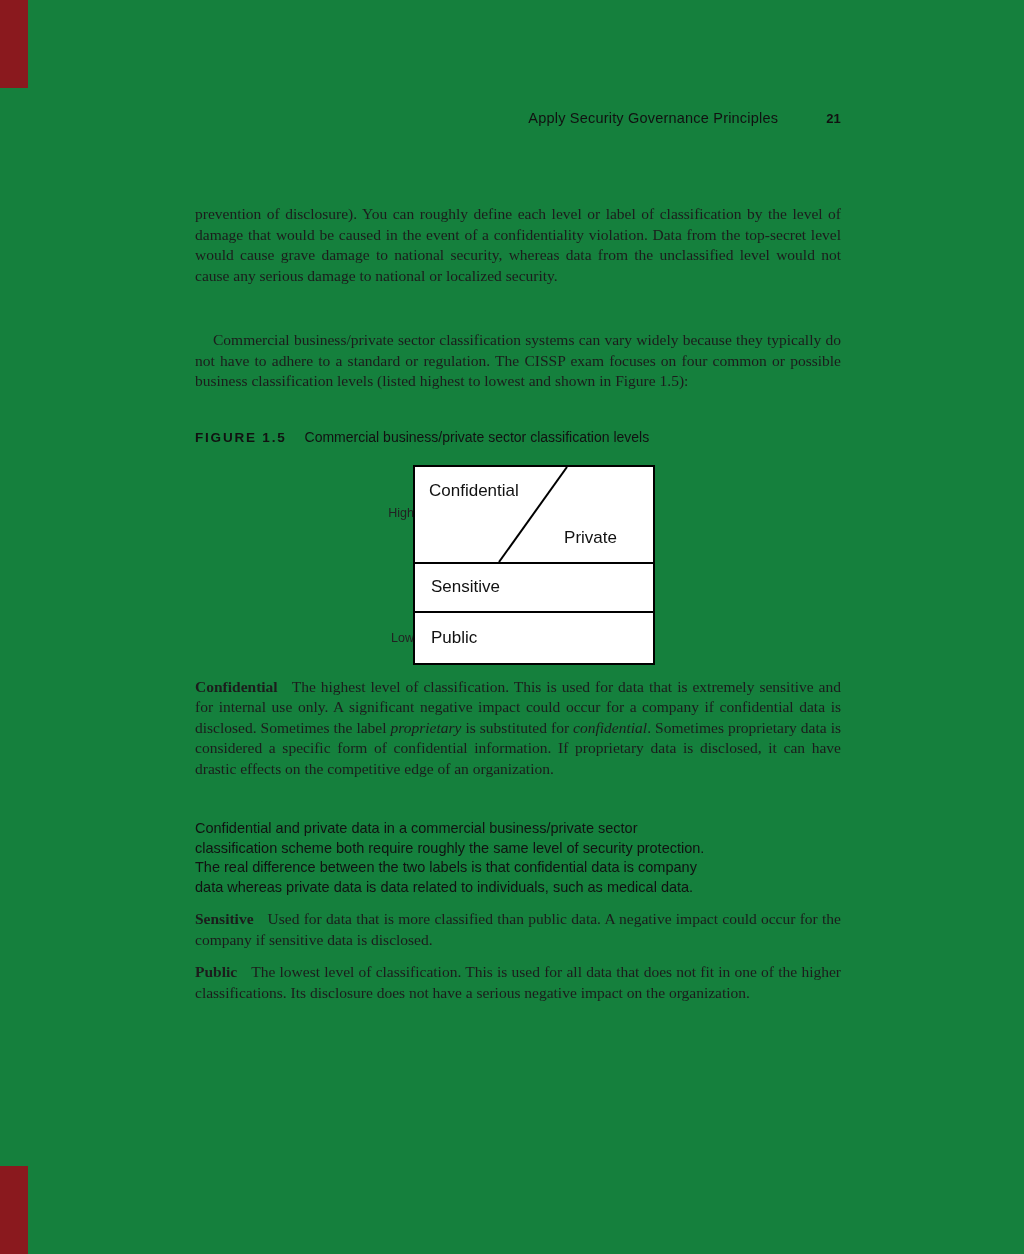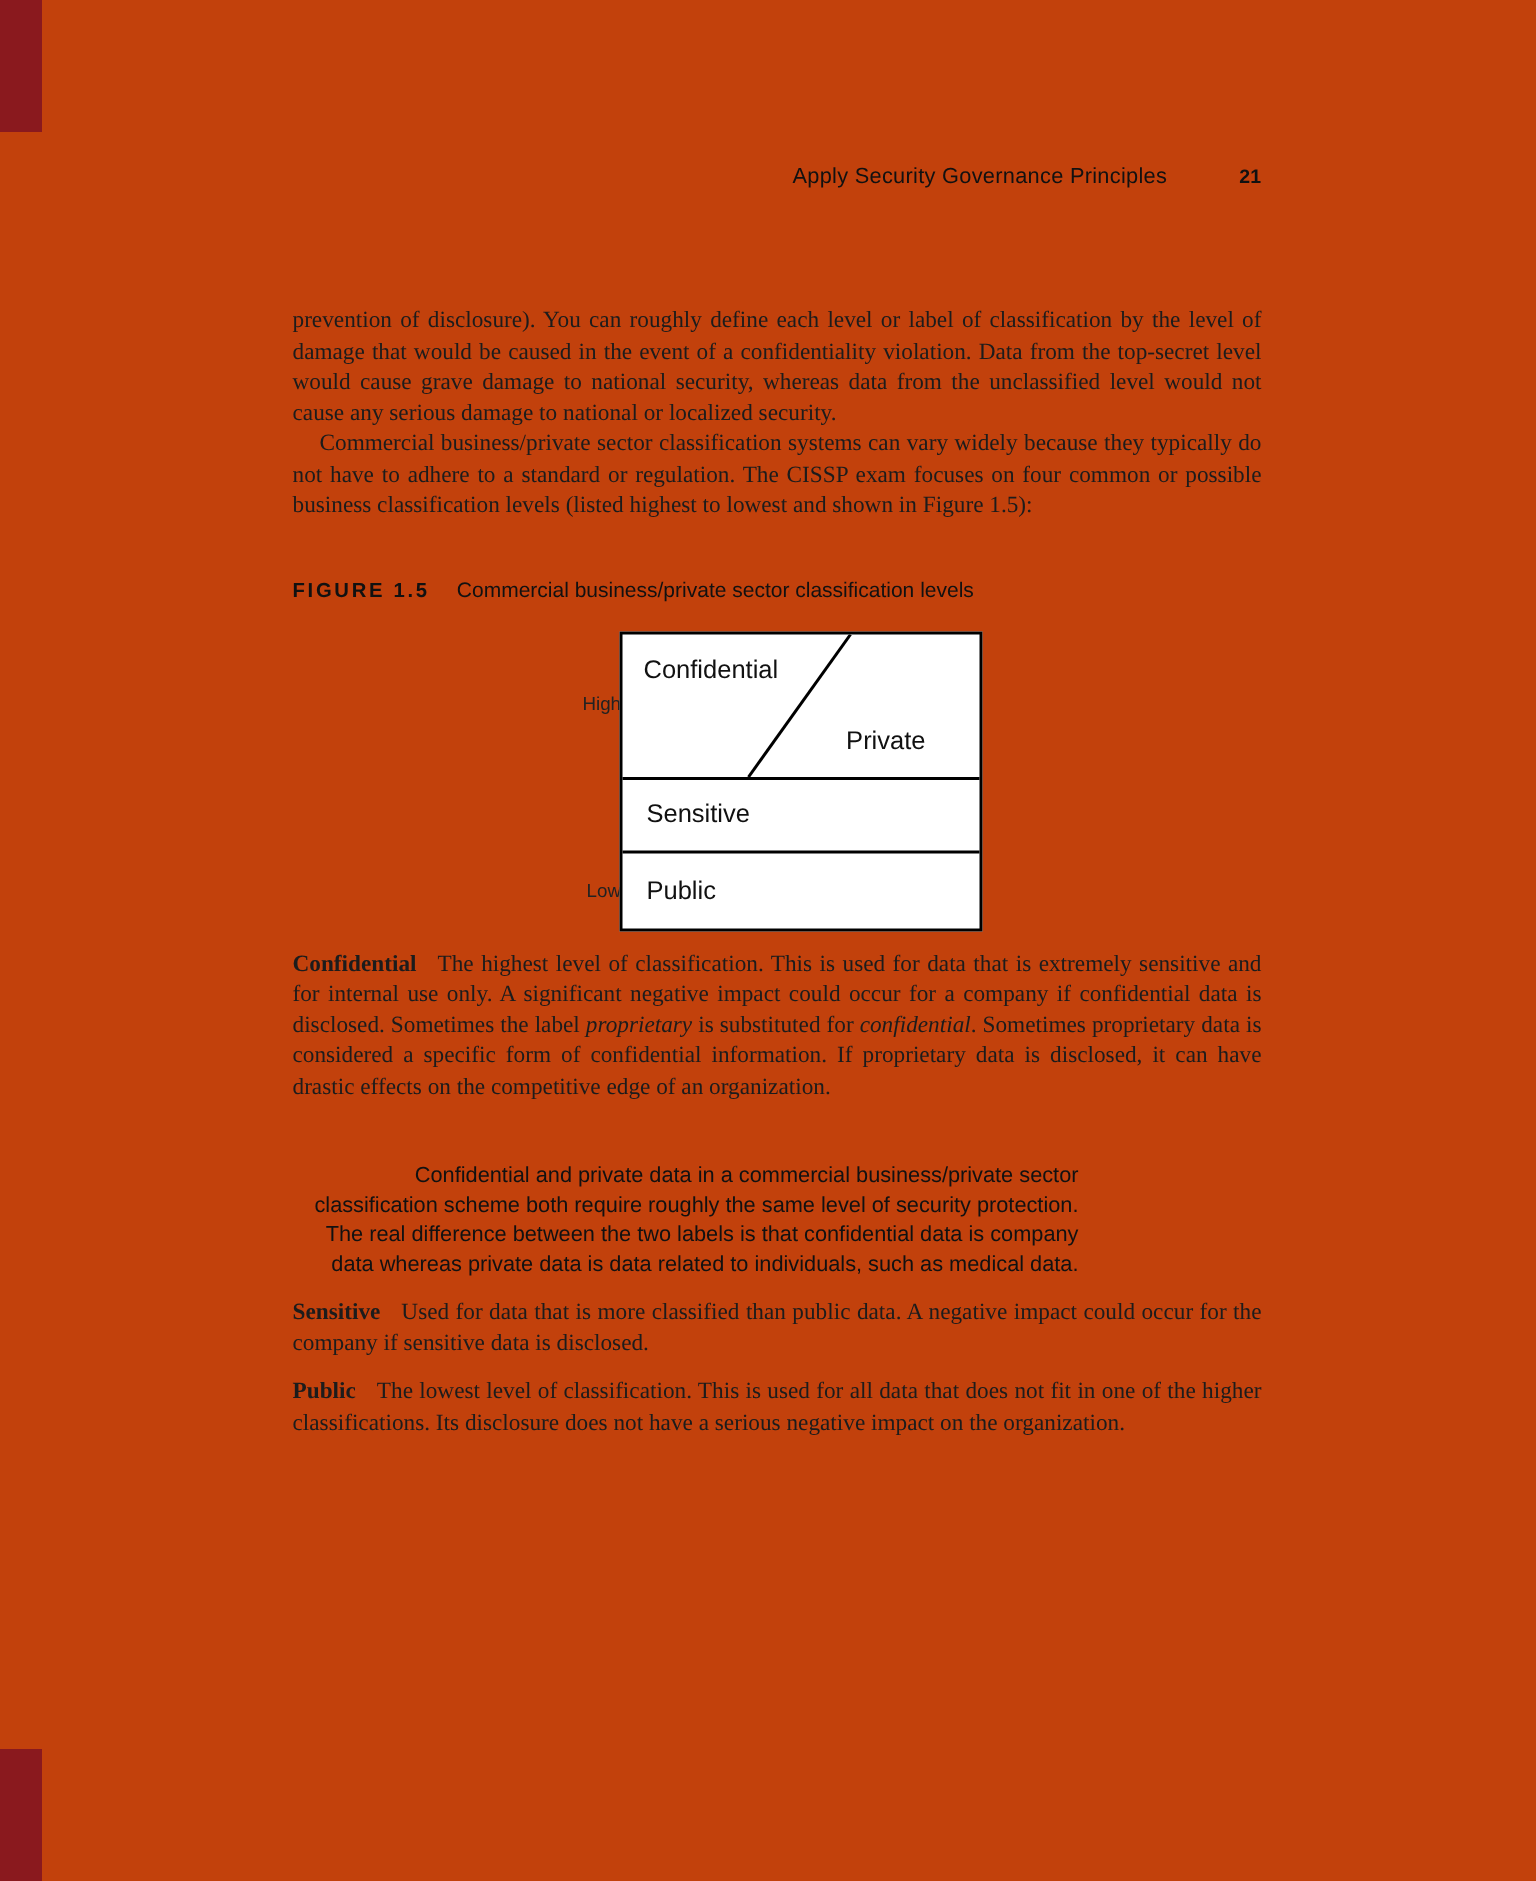--- a/index.html
+++ b/index.html
@@ -4,21 +4,21 @@
 <style>
   html, body {
     margin: 0;
     padding: 0;
     background: #ffffff;
   }
   .page {
     position: relative;
     width: 1024px;
     height: 1254px;
-    background: #c2410c;
+    background: #15803d;
     overflow: hidden;
     font-family: "Liberation Serif", serif;
     color: #1c1c1c;
   }
   .edge {
     position: absolute;
     left: 0;
     width: 28px;
     height: 88px;
     background: #8a191e;
@@ -49,21 +49,21 @@
     margin-left: 48px;
   }
 
   p.body {
     margin: 0;
     font-size: 15.5px;
     line-height: 20.5px;
     text-align: justify;
   }
   p.first { margin-top: 78px; }
-  p.indent { text-indent: 18px; }
+  p.indent { text-indent: 18px; margin-top: 44px; }
 
   .fig-caption {
     margin-top: 37px;
     font-family: "Liberation Sans", sans-serif;
     font-size: 14px;
     color: #111111;
   }
   .fig-label {
     font-weight: bold;
     font-size: 13.5px;
@@ -133,21 +133,21 @@
     width: 122px;
     padding-top: 2px;
   }
   .note-text {
     margin: 0;
     width: 524px;
     font-family: "Liberation Sans", sans-serif;
     font-size: 14.5px;
     line-height: 19.5px;
     color: #111111;
-    text-align: right;
+    text-align: left;
   }
   .after-note { margin-top: 30px; }
 </style>
 </head>
 <body>
 
 <div class="page">
   <div class="edge edge-top"></div>
   <div class="edge edge-bottom"></div>
 

